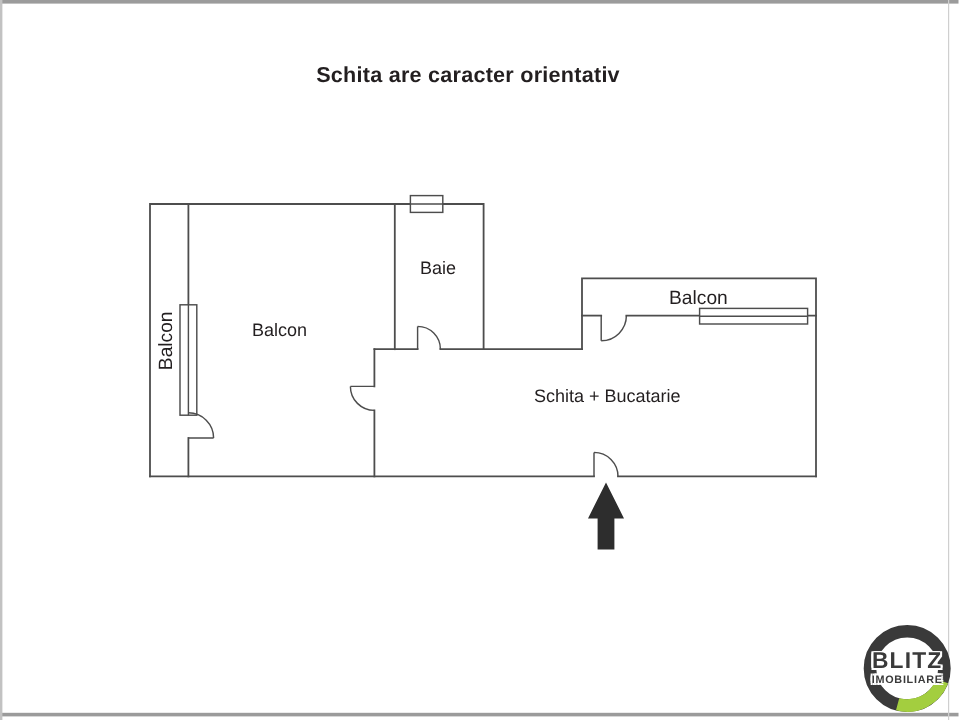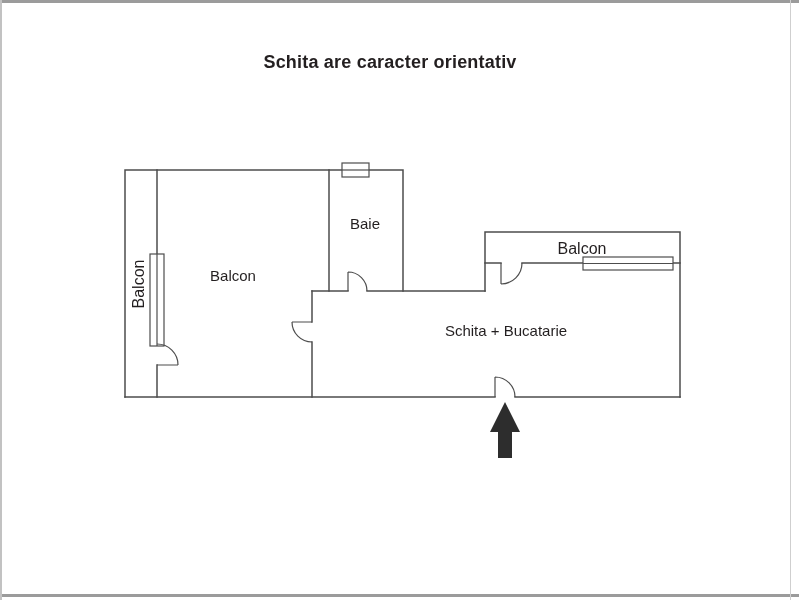--- a/index.html
+++ b/index.html
@@ -104,14 +104,22 @@
 
     <polygon class="arrow" points="505,402 520,432 512,432 512,458 498,458 498,432 490,432"></polygon>
   </svg>
 
   <div class="room-label" id="label-balcon-left">Balcon</div>
   <div class="room-label" id="label-camera">Balcon</div>
   <div class="room-label" id="label-baie">Baie</div>
   <div class="room-label" id="label-balcon-right">Balcon</div>
   <div class="room-label" id="label-living">Schita + Bucatarie</div>
 
+  <div id="logo">
+    <svg width="80" height="80" viewBox="0 0 80 80">
+      <circle cx="40" cy="40" r="31" fill="none" stroke="var(--logo_dark,#3a3a3a)" stroke-width="10.5"></circle>
+      <path d="M69.1,50.6 A31,31 0 0 1 32,69.9" fill="none" stroke="var(--logo_green,#a3ce3f)" stroke-width="10.5"></path>
+    </svg>
+    <div class="logo-text" id="logo-brand">BLITZ</div>
+    <div class="logo-text" id="logo-sub">IMOBILIARE</div>
+  </div>
 
 </div>
 
 </body></html>

